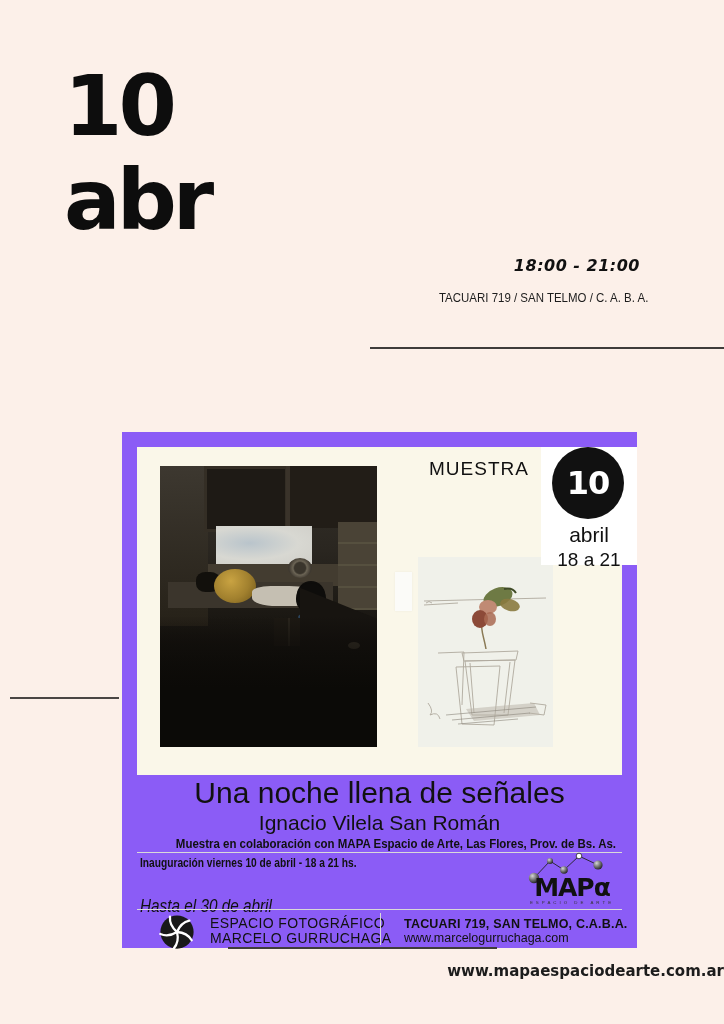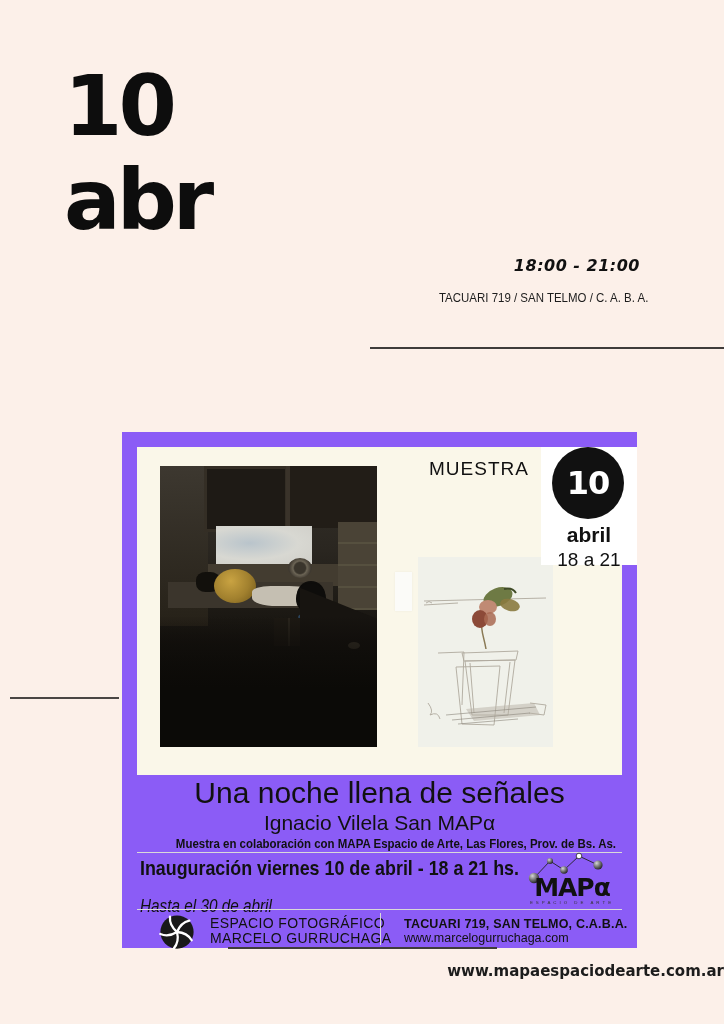--- a/index.html
+++ b/index.html
@@ -20,31 +20,31 @@
   #painting{left:38px; top:34px; width:217px; height:281px; overflow:hidden;
     background:linear-gradient(180deg,#35312a 0%,#2a2620 30%,#1a1712 55%,#0d0b09 100%);}
   #painting div{position:absolute;}
   
   #drawing{left:296px; top:125px; width:135px; height:190px; background:#f0f1ea; overflow:hidden;}
   
   #badge-panel{left:419px; top:15px; width:96px; height:118px; background:#ffffff;}
   #badge-circle{left:11px; top:0px; width:72px; height:72px; border-radius:50%; background:#111;
     display:flex; align-items:center; justify-content:center;}
   #badge-day{color:#fff; font-family:"DejaVu Sans",sans-serif; font-weight:800; font-size:32px; letter-spacing:-1px;}
-  #badge-month{left:0; top:76px; width:96px; text-align:center; font-size:21px; font-weight:700;}
+  #badge-month{left:0; top:76px; width:96px; text-align:center; font-size:21px; font-weight:400;}
   #badge-hours{left:0; top:102px; width:96px; text-align:center; font-size:19px; font-weight:500;}
   #muestra{left:292px; top:26px; width:130px; text-align:center; font-size:19px; letter-spacing:1px; font-weight:500;}
   #scrap{left:273px; top:140px; width:17px; height:39px; background:#fbfbf8; box-shadow:0 0 2px rgba(0,0,0,.06);}
   
   #title{left:0; top:344px; width:515px; text-align:center; font-size:30px; font-weight:400; letter-spacing:0;}
   #artist{left:0; top:379px; width:515px; text-align:center; font-size:21px;}
   #collab{left:15px; top:404px; width:485px; text-align:center; font-size:13.5px; font-weight:700; white-space:nowrap;}
   .divider{background:#d9d9d9; height:1px; left:15px; width:485px;}
   
-  .info-line{left:18px; font-weight:700; font-size:21px;}
+  .info-line{left:18px; font-weight:700; font-size:12px;}
   #info3{font-weight:400; font-size:18px;font-style:italic;}
   #mapa-logo{left:400px; top:416px; width:100px; height:58px;}
   #vdiv{left:258px; top:481px; width:1px; height:32px; background:#d9d9d9;}
   #aperture{left:36px; top:481px; width:38px; height:38px;}
   #venue{left:88px; top:484px; font-size:14px; font-weight:500; letter-spacing:.4px; line-height:15px;}
   #venue-right{left:282px; top:485px; line-height:14px;}
   #venue-addr{font-size:12.5px; font-weight:700; letter-spacing:.2px;}
   #venue-web{font-size:12.5px; font-weight:400;}
   
   #site-link{left:0; top:962px; width:724px; text-align:right; font-family:"DejaVu Sans",sans-serif;
@@ -126,21 +126,21 @@
     <div id="muestra" class="abs">MUESTRA</div>
     <div id="badge-panel" class="abs">
       <div id="badge-circle" class="abs">
         <span id="badge-day">10</span>
       </div>
       <div id="badge-month" class="abs">abril</div>
       <div id="badge-hours" class="abs">18 a 21</div>
     </div>
 
     <div id="title" class="abs">Una noche llena de señales</div>
-    <div id="artist" class="abs">Ignacio Vilela San MAPα</div>
+    <div id="artist" class="abs">Ignacio Vilela San Román</div>
     <div id="collab" class="abs">
       <span class="cond cond-c">Muestra en colaboración con MAPA Espacio de Arte, Las Flores, Prov. de Bs. As.</span>
     </div>
 
     <div class="abs divider" style="top:420px;"></div>
 
     <div class="abs info-line" style="top:424px;"><span class="cond">Inauguración viernes 10 de abril - 18 a 21 hs.</span></div>
     <div class="abs info-line" id="info3" style="top:464px;"><span class="cond">Hasta el 30 de abril</span></div>
 
     <svg id="mapa-logo" class="abs" viewBox="0 0 100 58">

